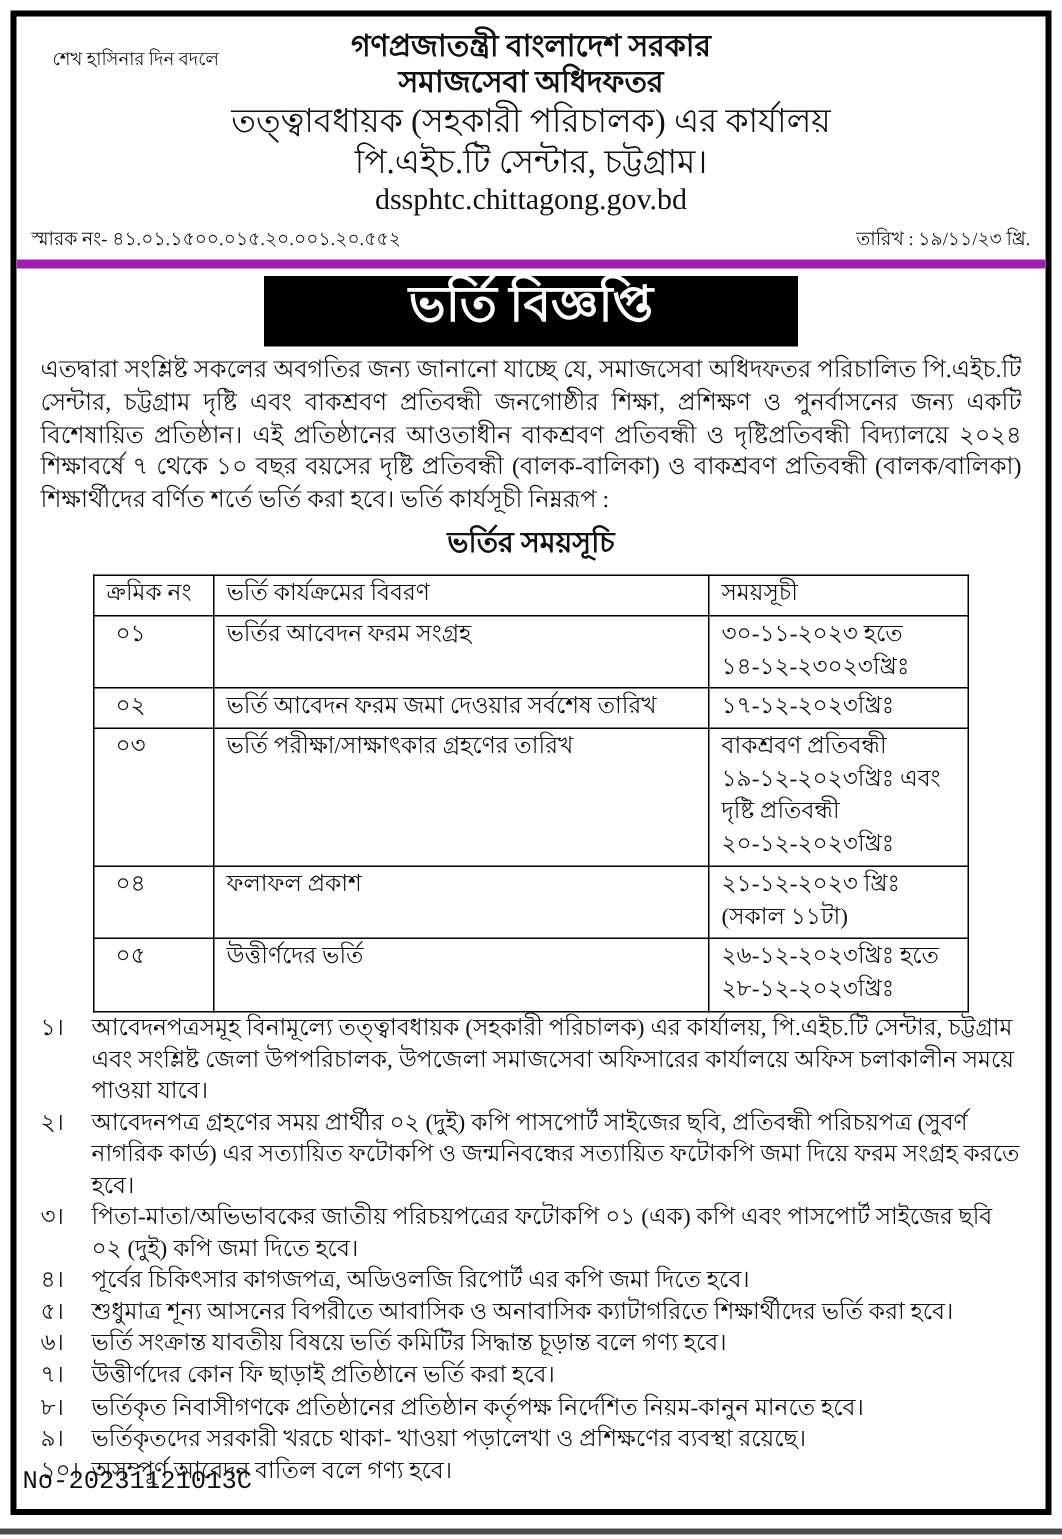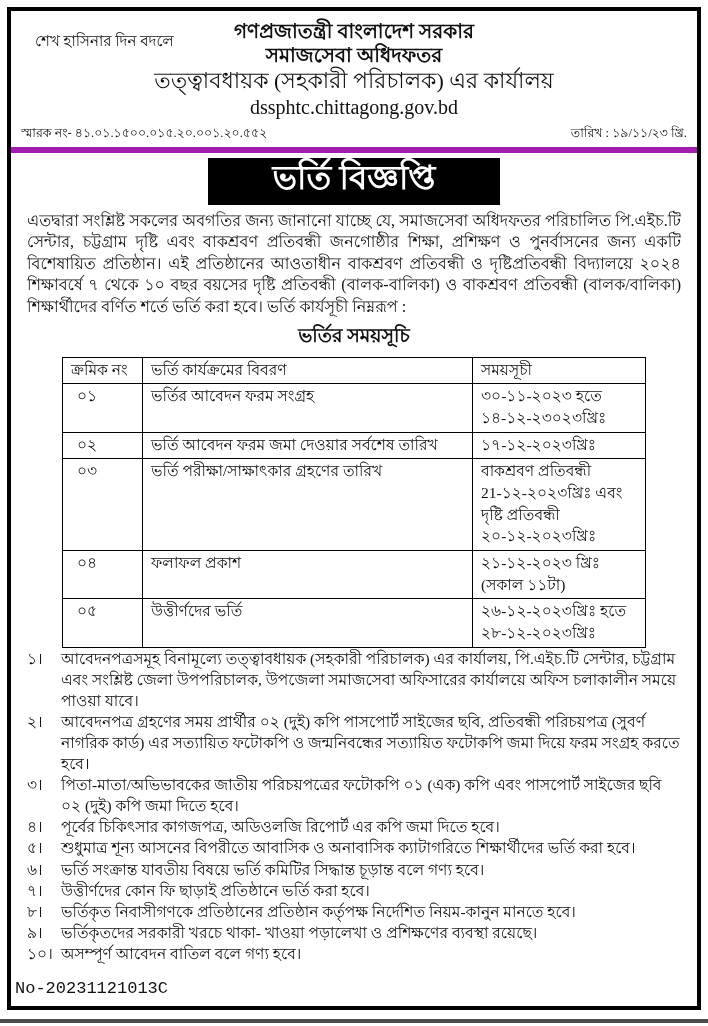--- a/index.html
+++ b/index.html
@@ -23,36 +23,36 @@
   .bottom-strip {
     position: absolute;
     left: 0; right: 0; bottom: 3px;
     height: 4px;
     background: #4d4d4d;
   }
   
   .header { position: relative; text-align: center; padding-top: 2px; }
   .slogan {
     position: absolute; left: 8px; top: 14px;
-    text-align: center; font-size: 15px; line-height: 1.45;
+    text-align: center; font-size: 12px; line-height: 1.45;
     white-space: nowrap;
   }
   .h-govt, .h-dept { font-size: 20px; font-weight: bold; line-height: 1.22; }
   .h-office, .h-center { font-size: 22px; font-weight: normal; line-height: 1.22; }
   .h-web { font-size: 20px; line-height: 1.2; font-family: "Liberation Serif", serif; }
   .memo-row {
     display: flex; justify-content: space-between; align-items: flex-end;
     font-size: 12.5px;
     margin: 5px -16px 0 -16px;
     padding: 0 10px 3px 10px;
     border-bottom: 6px solid #a21caf;
   }
   
   .title-bar {
-    width: 292px;
+    width: 356px;
     margin: 5px auto 5px auto;
     background: #000; color: #fff;
     text-align: center;
     font-size: 33px; font-weight: bold;
     padding: 2px 0 7px 0;
     line-height: 1.15;
   }
   
   .intro {
     font-size: 16px; line-height: 1.35;
@@ -87,20 +87,21 @@
 
 <div class="frame">
 
   <div class="header">
     <div class="slogan">
       <div>শেখ হাসিনার দিন বদলে</div>
     </div>
     <div class="h-govt">গণপ্রজাতন্ত্রী বাংলাদেশ সরকার</div>
     <div class="h-dept">সমাজসেবা অধিদফতর</div>
     <div class="h-office">তত্ত্বাবধায়ক (সহকারী পরিচালক) এর কার্যালয়</div>
+    <div class="h-center">পি.এইচ.টি সেন্টার, চট্টগ্রাম।</div>
     <div class="h-web">dssphtc.chittagong.gov.bd</div>
   </div>
 
   <div class="memo-row">
     <span>স্মারক নং- ৪১.০১.১৫০০.০১৫.২০.০০১.২০.৫৫২</span>
     <span>তারিখ : ১৯/১১/২৩ খ্রি.</span>
   </div>
 
   <div class="title-bar">ভর্তি বিজ্ঞপ্তি</div>
 
@@ -126,21 +127,21 @@
       <td>৩০-১১-২০২৩ হতে ১৪-১২-২৩০২৩খ্রিঃ</td>
     </tr>
     <tr>
       <td class="sl">০২</td>
       <td>ভর্তি আবেদন ফরম জমা দেওয়ার সর্বশেষ তারিখ</td>
       <td>১৭-১২-২০২৩খ্রিঃ</td>
     </tr>
     <tr>
       <td class="sl">০৩</td>
       <td>ভর্তি পরীক্ষা/সাক্ষাৎকার গ্রহণের তারিখ</td>
-      <td>বাকশ্রবণ প্রতিবন্ধী 21-১২-২০২৩খ্রিঃ এবং দৃষ্টি প্রতিবন্ধী ২০-১২-২০২৩খ্রিঃ</td>
+      <td>বাকশ্রবণ প্রতিবন্ধী ১৯-১২-২০২৩খ্রিঃ এবং দৃষ্টি প্রতিবন্ধী ২০-১২-২০২৩খ্রিঃ</td>
     </tr>
     <tr>
       <td class="sl">০৪</td>
       <td>ফলাফল প্রকাশ</td>
       <td>২১-১২-২০২৩ খ্রিঃ (সকাল ১১টা)</td>
     </tr>
     <tr>
       <td class="sl">০৫</td>
       <td>উত্তীর্ণদের ভর্তি</td>
       <td>২৬-১২-২০২৩খ্রিঃ হতে ২৮-১২-২০২৩খ্রিঃ</td>

